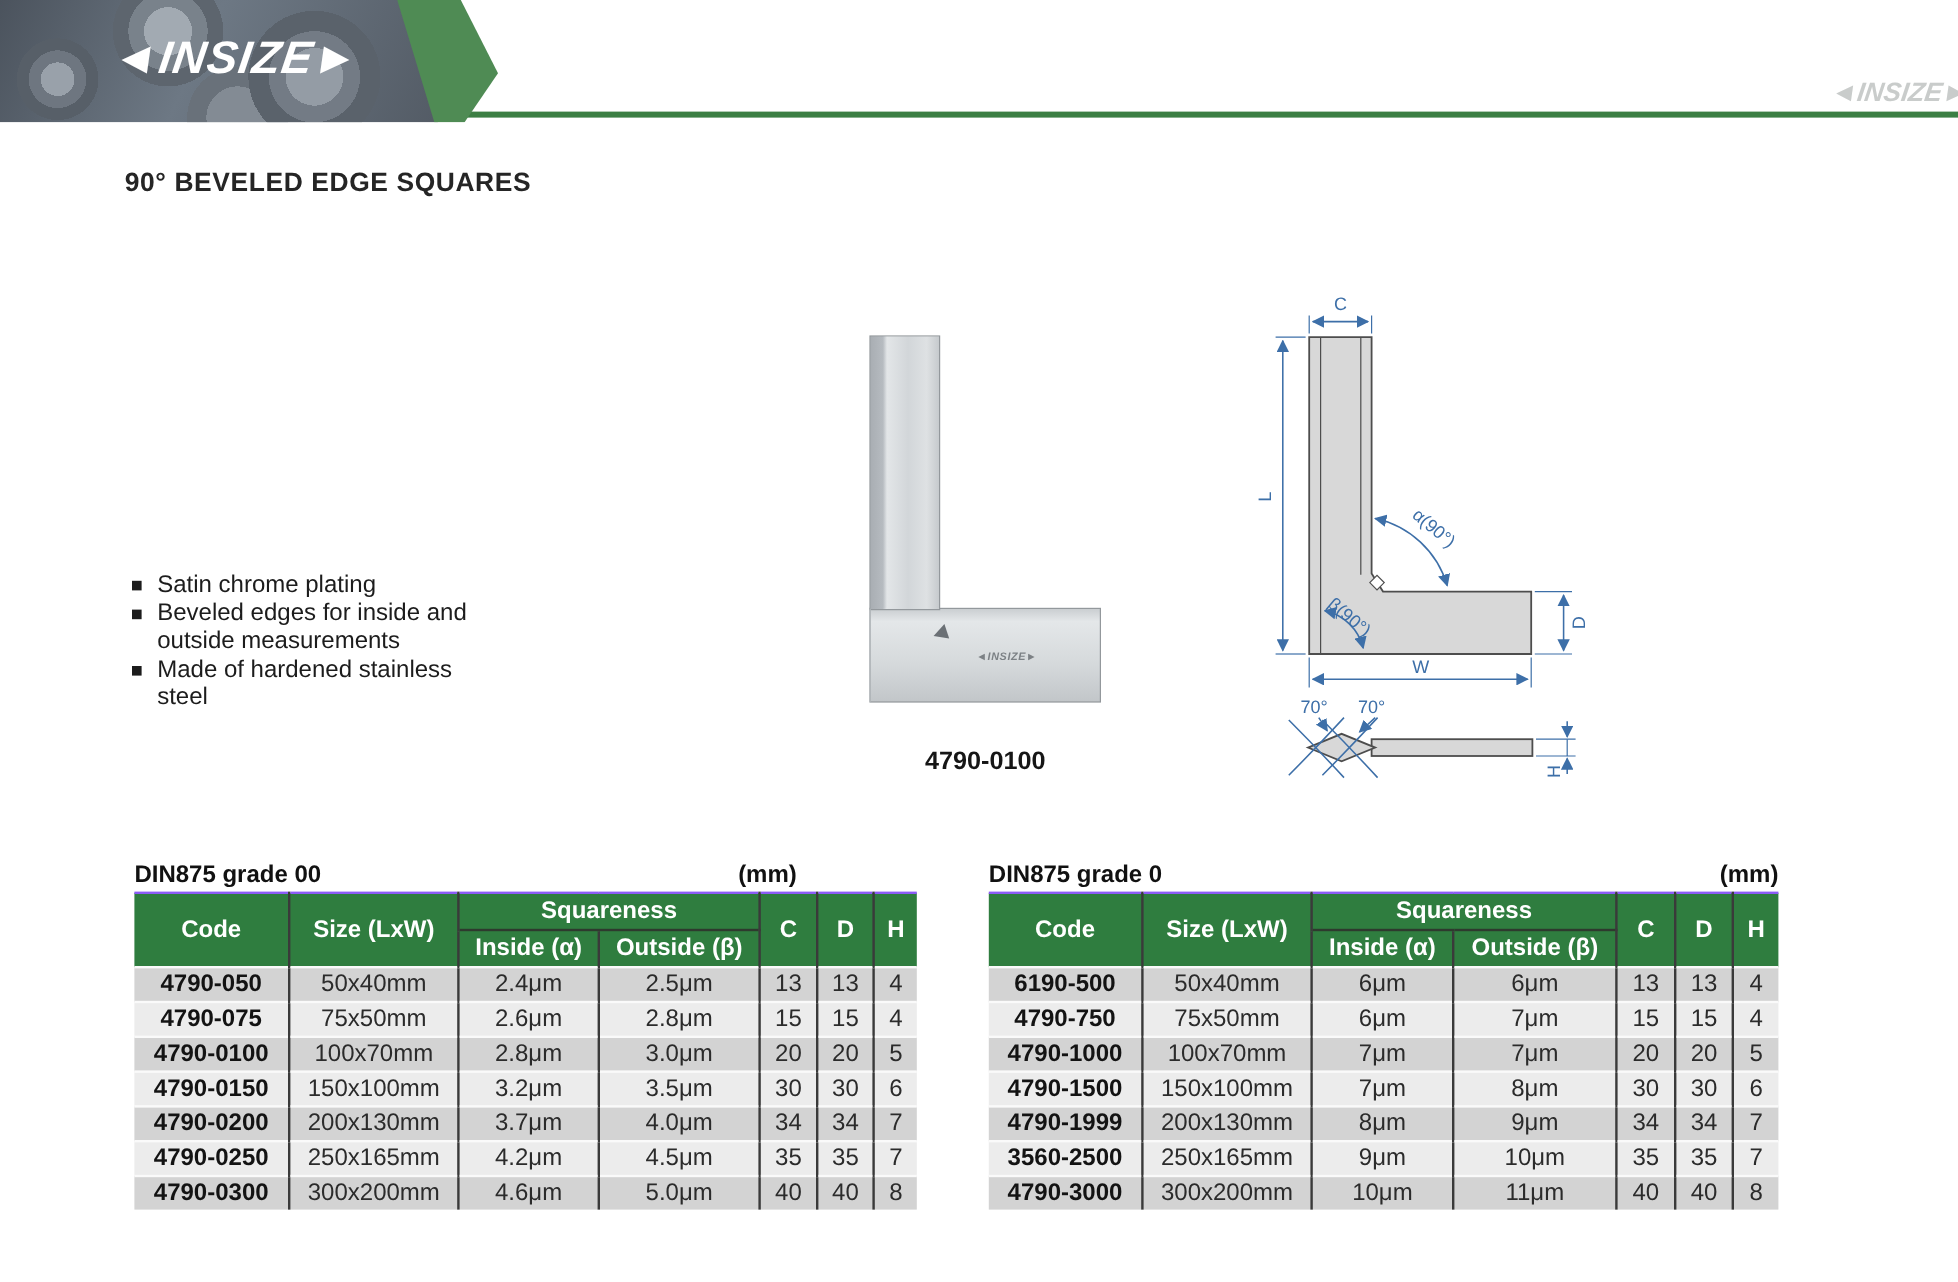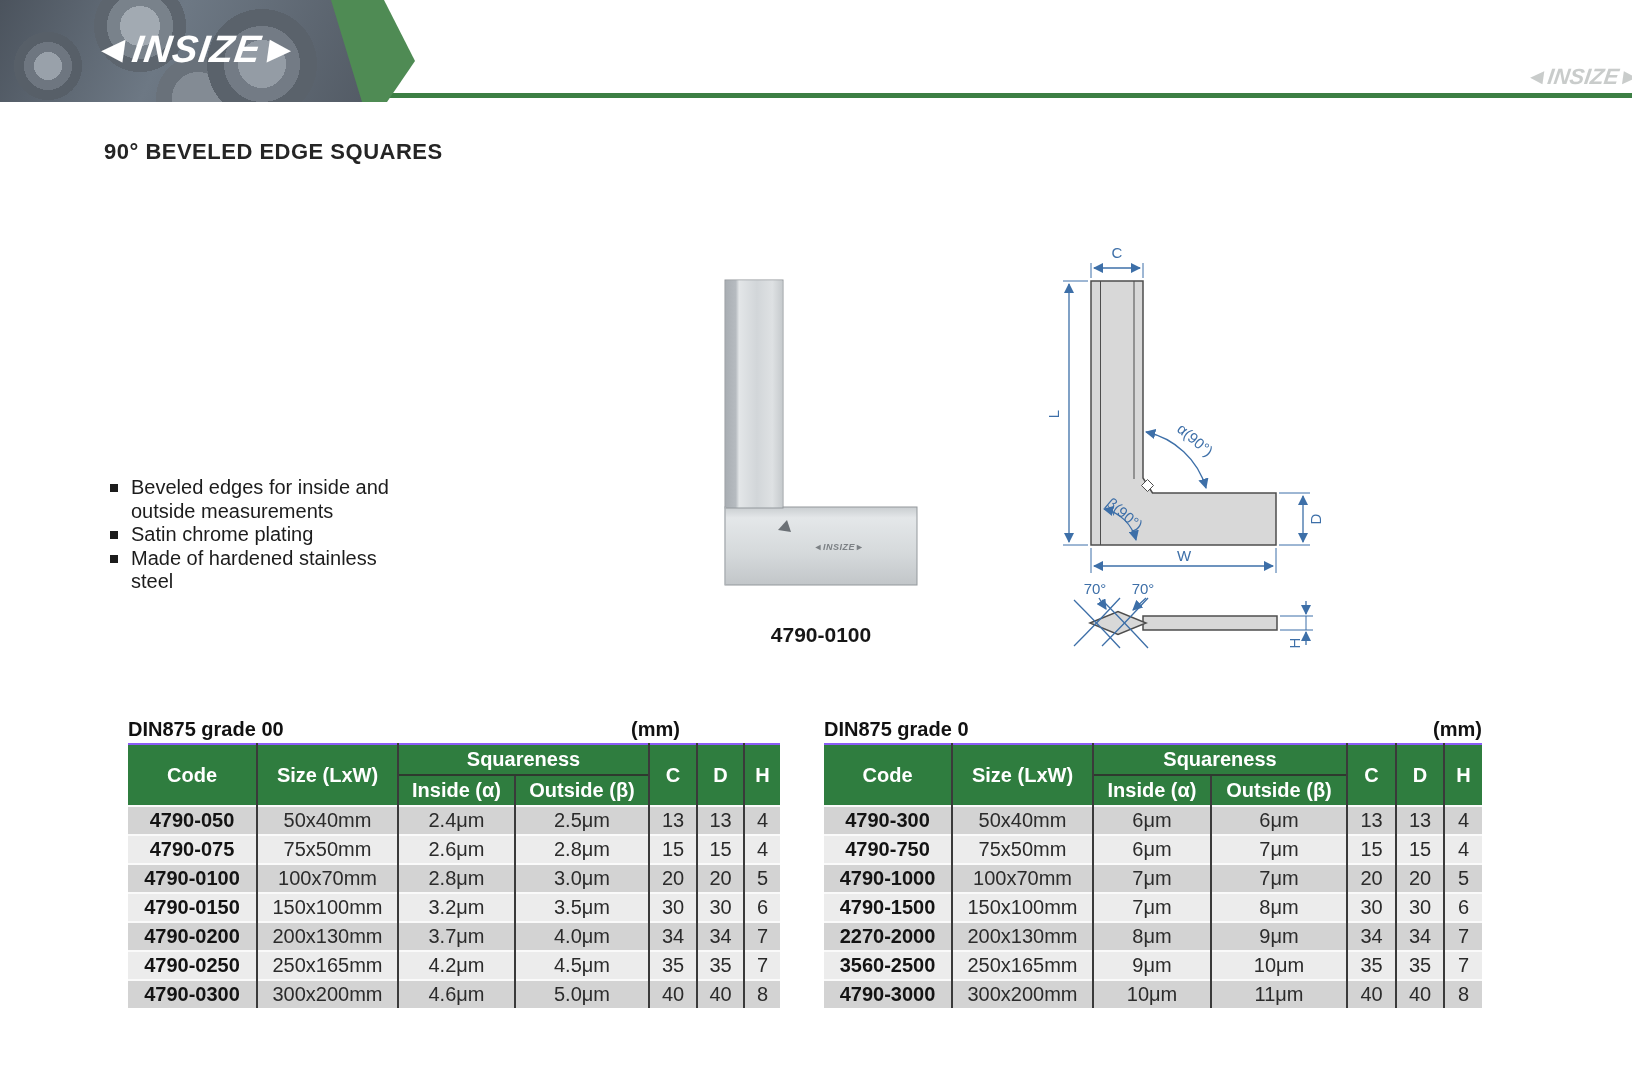--- a/index.html
+++ b/index.html
@@ -38,21 +38,21 @@
   
   .diagram-svg{position:absolute;left:1000px;top:228px;}
   .dim{stroke:#3d6fa8;stroke-width:1.3;fill:none;}
   .ext{stroke:#3d6fa8;stroke-width:1;fill:none;}
   .dimtext{fill:#3d6fa8;font-size:15px;font-family:"Liberation Sans",sans-serif;}
   .shape{fill:#d8d8d8;stroke:#4d4d4d;stroke-width:1.5;}
   .edge{stroke:#4d4d4d;stroke-width:1;}
 
   
   .tbl-block{position:absolute;top:714px;}
-  .tbl-block.t1{left:128px;width:552px;}
+  .tbl-block.t1{left:112px;width:552px;}
   .tbl-block.t2{left:824px;width:658px;}
   .tbl-caption{display:flex;justify-content:space-between;align-items:flex-end;height:27px;
     font-size:20px;font-weight:bold;color:#111;}
   table.spec{border-collapse:collapse;table-layout:fixed;margin-top:2px;border-top:2px solid #8b5cf6;}
   .t1 table.spec{width:652px;} .t2 table.spec{width:658px;}
   table.spec th{background:#2f7d3f;color:#fff;font-size:20px;font-weight:bold;padding:0;height:29px;}
   table.spec td{font-size:20px;color:#2b2b2b;text-align:center;padding:0;height:27px;}
   table.spec th,table.spec td{border-left:2px solid #3a3a3a;}
   table.spec tr>*:first-child{border-left:none;}
   table.spec thead tr.subrow th{border-top:2px solid #2e3a2e;}
@@ -75,25 +75,25 @@
     <div class="banner-chevron"></div>
     <div class="brand-logo">◄INSIZE►</div>
     <div class="watermark">◄INSIZE►</div>
   </div>
 
   <div class="page-title">90° BEVELED EDGE SQUARES</div>
 
   <ul class="features">
     <li>
       <span class="bullet"></span>
-      <span>Beveled edges for inside and outside measurements</span>
+      <span>Satin chrome plating</span>
     </li>
     <li>
       <span class="bullet"></span>
-      <span>Satin chrome plating</span>
+      <span>Beveled edges for inside and outside measurements</span>
     </li>
     <li>
       <span class="bullet"></span>
       <span>Made of hardened stainless steel</span>
     </li>
   </ul>
 
   <svg class="product-svg" width="232" height="335" viewBox="0 0 232 335">
     <defs>
       <linearGradient id="gArm" x1="0" y1="0" x2="1" y2="0">
@@ -297,21 +297,21 @@
           <th rowspan="2">D</th>
           <th rowspan="2">H</th>
         </tr>
         <tr class="subrow">
           <th>Inside (α)</th>
           <th>Outside (β)</th>
         </tr>
       </thead>
       <tbody>
         <tr>
-          <td class="code">4790-300</td>
+          <td class="code">6190-500</td>
           <td>50x40mm</td>
           <td>6μm</td>
           <td>6μm</td>
           <td>13</td>
           <td>13</td>
           <td>4</td>
         </tr>
         <tr>
           <td class="code">4790-750</td>
           <td>75x50mm</td>
@@ -333,21 +333,21 @@
         <tr>
           <td class="code">4790-1500</td>
           <td>150x100mm</td>
           <td>7μm</td>
           <td>8μm</td>
           <td>30</td>
           <td>30</td>
           <td>6</td>
         </tr>
         <tr>
-          <td class="code">2270-2000</td>
+          <td class="code">4790-1999</td>
           <td>200x130mm</td>
           <td>8μm</td>
           <td>9μm</td>
           <td>34</td>
           <td>34</td>
           <td>7</td>
         </tr>
         <tr>
           <td class="code">3560-2500</td>
           <td>250x165mm</td>

